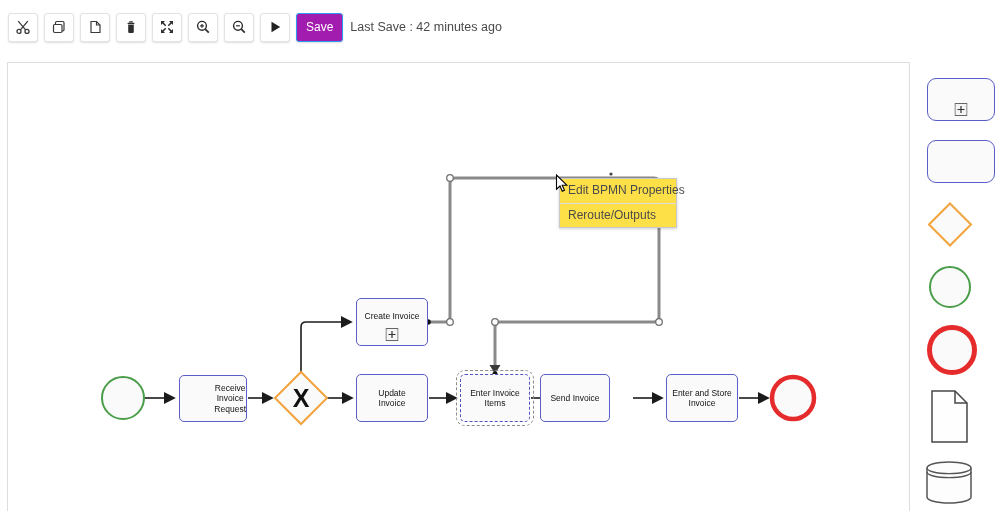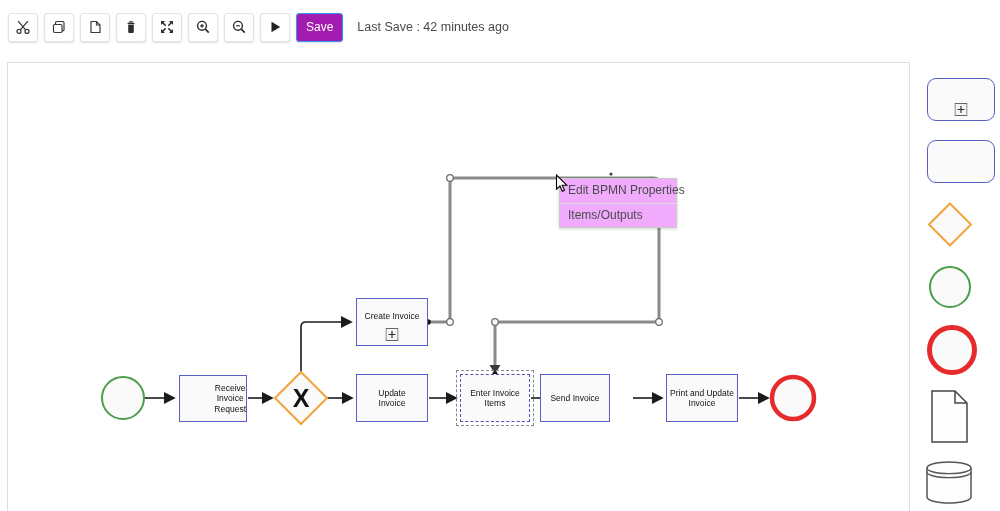--- a/index.html
+++ b/index.html
@@ -8,32 +8,32 @@
   .toolbar{position:absolute;left:0;top:0;width:100%;height:54px;display:flex;
     align-items:center;padding-left:8px;gap:6px;box-sizing:border-box;}
   .tbtn{height:27px;width:28px;background:#fff;border:1px solid #e3e3e3;border-radius:3px;
     box-shadow:0 1px 2px rgba(0,0,0,.13);display:flex;align-items:center;justify-content:center;
     flex:0 0 auto;cursor:pointer;}
   .tbtn svg{display:block;}
   .txtbtn{height:27px;background:#fff;border:1px solid #e3e3e3;border-radius:3px;
     box-shadow:0 1px 2px rgba(0,0,0,.13);display:flex;align-items:center;justify-content:center;
     font-size:12px;color:#555;padding:0 9px;flex:0 0 auto;cursor:pointer;white-space:nowrap;}
   .primary{background:#a21caf;border-color:#2b9af3;color:#fff;}
-  .lastsave{font-size:12.5px;color:#4a4a4a;margin-left:8px;white-space:nowrap;}
+  .lastsave{font-size:12.5px;color:#4a4a4a;margin-left:1px;white-space:nowrap;}
   
   .canvas{position:absolute;left:7px;top:62px;width:901px;height:449px;background:#fff;
     border:1px solid #ddd;box-sizing:content-box;}
   .canvas>svg.wires{position:absolute;left:0;top:0;}
-  .task{position:absolute;border:1.6px solid #5a5fc7;border-radius:0;background:#fafafa;
+  .task{position:absolute;border:1.6px solid #5a5fc7;border-radius:5px;background:#fafafa;
     display:flex;align-items:center;justify-content:center;text-align:center;
     font-size:8.5px;line-height:10.5px;color:#111;white-space:pre-line;box-sizing:border-box;}
   .task.selected{border:1.4px dashed #4e53c0;outline:1px dashed #8a8a8a;outline-offset:3px;}
   .submarker{position:absolute;left:50%;bottom:4px;transform:translateX(-50%);width:13px;height:13px;}
   
-  .ctxmenu{position:absolute;left:551px;top:115px;width:116px;background:#f0abfc;
+  .ctxmenu{position:absolute;left:551px;top:115px;width:116px;background:#fde047;
     border:1px solid #c9c9c9;box-shadow:0 1px 3px rgba(0,0,0,.18);z-index:20;}
   .ctxmenu .item{height:24px;line-height:23px;padding:0 8px;font-size:12px;color:#4b4b4b;
     box-sizing:border-box;cursor:pointer;white-space:nowrap;}
   .ctxmenu .item + .item{border-top:1px solid #ddd;}
   .cursor{position:absolute;left:547px;top:111px;z-index:30;pointer-events:none;}
   
   .pal-rect{position:absolute;width:68px;height:43px;border:1.8px solid #5a5fc7;
     border-radius:9px;background:#fafafa;box-sizing:border-box;cursor:pointer;}
   .pal-svg{position:absolute;cursor:pointer;}
 </style>
@@ -173,27 +173,27 @@
   <div class="task selected" style="left:452px;top:311px;width:70px;height:48px;">
     <span>Enter Invoice
 Items</span>
   </div>
 
   <div class="task" style="left:532px;top:311px;width:70px;height:48px;">
     <span>Send Invoice</span>
   </div>
 
   <div class="task" style="left:658px;top:311px;width:72px;height:48px;">
-    <span>Print and Update
+    <span>Enter and Store
 Invoice</span>
   </div>
 
   <div class="ctxmenu">
     <div class="item">Edit BPMN Properties</div>
-    <div class="item">Items/Outputs</div>
+    <div class="item">Reroute/Outputs</div>
   </div>
 
   <svg class="cursor" width="14" height="20">
     <path d="M1.5 1 L1.5 15.2 L5 12 L7.3 17.3 L9.5 16.3 L7.2 11.2 L11.8 11.2 Z" fill="#fff" stroke="#000" stroke-width="1.1"></path>
   </svg>
 </div>
 
 <div class="pal-rect" style="left:927px;top:78px;">
   <svg class="submarker" width="13" height="13">
     <rect x="0.5" y="0.5" width="12" height="12" fill="#f5f5f5" stroke="#666"></rect>

